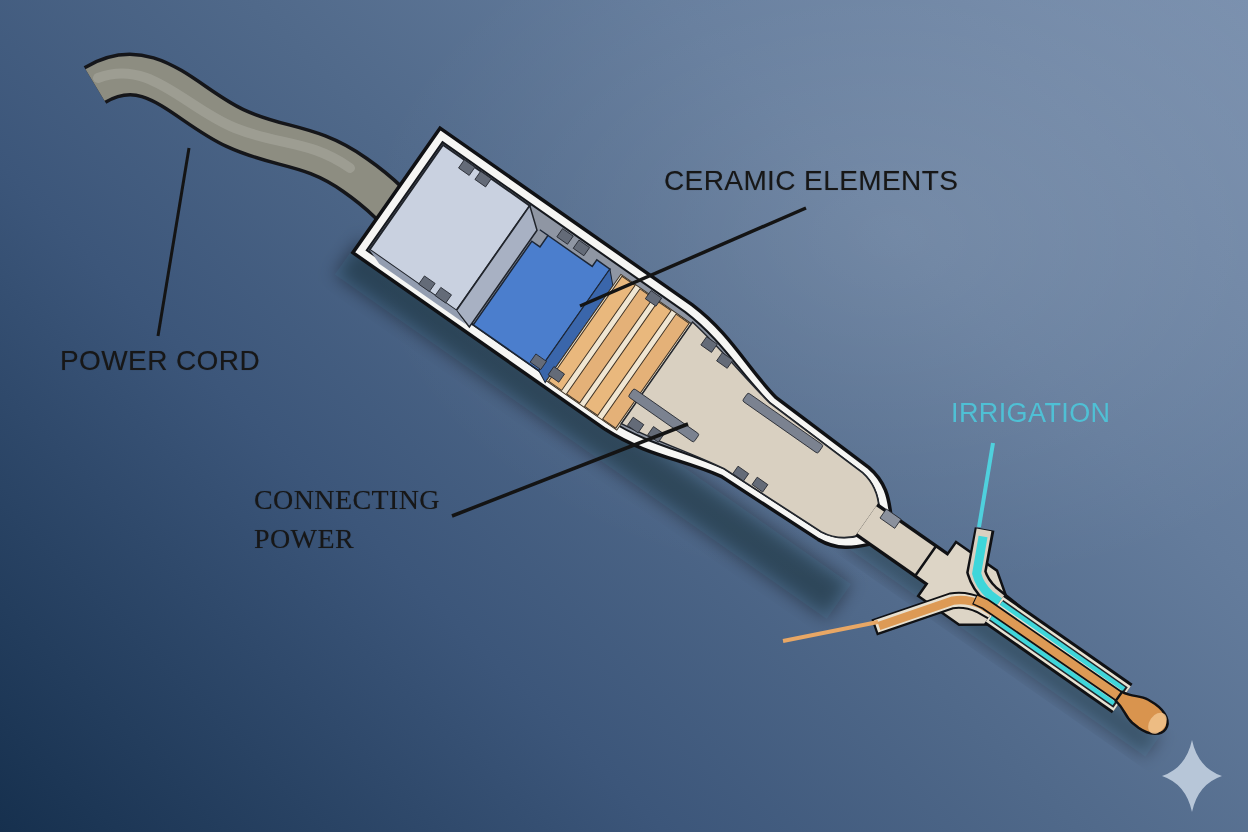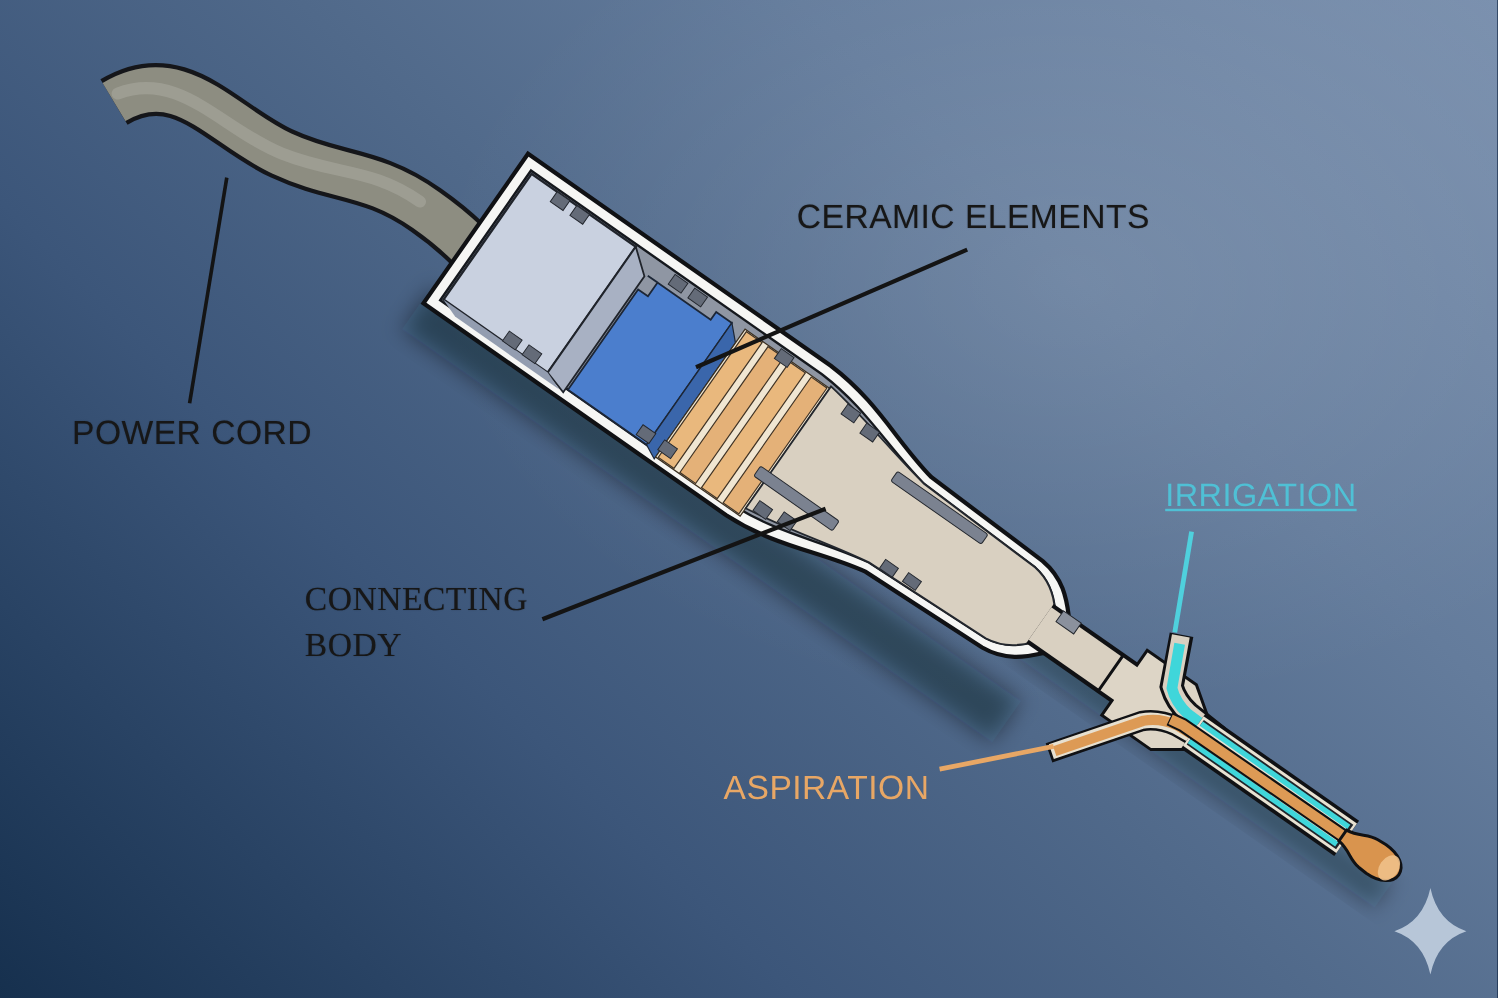--- a/index.html
+++ b/index.html
@@ -19,21 +19,21 @@
     letter-spacing:0.4px;
     white-space:nowrap;
     user-select:none;
   }
   .lbl-dark{color:#171717;text-shadow:0 0 1px rgba(10,10,10,0.35);}
   .lbl-cyan{color:#4fc0d5;}
   .lbl-orange{color:#e8a765;}
   .lbl-power{left:60px;top:345px;font-size:28px;}
   .lbl-ceramic{left:664px;top:165px;font-size:28px;}
   .lbl-connecting{left:254px;top:480px;font-size:28px;line-height:39px;font-family:Liberation Serif, serif;}
-  .lbl-irrigation{left:971px;top:398px;font-size:27px;text-decoration:underline;}
+  .lbl-irrigation{left:951px;top:398px;font-size:27px;}
   .lbl-aspiration{left:603px;top:641px;font-size:28px;}
 </style>
 </head>
 <body>
 
 <div class="stage">
 
   <svg width="1248" height="832" viewBox="0 0 1248 832" aria-hidden="true">
     <defs>
       <filter id="soft" x="-40%" y="-40%" width="180%" height="180%">
@@ -147,19 +147,18 @@
 
     <path d="M 1192,740 Q 1198,768 1222,776 Q 1198,784 1192,812 Q 1186,784 1162,776 Q 1186,768 1192,740 Z" fill="#b7c6d8"></path>
   </svg>
 
   <div class="lbl lbl-dark lbl-ceramic">CERAMIC ELEMENTS</div>
 
   <div class="lbl lbl-dark lbl-power">POWER CORD</div>
 
   <div class="lbl lbl-dark lbl-connecting">
     <div>CONNECTING</div>
-    <div>BODY</div>
+    <div>POWER</div>
   </div>
 
   <div class="lbl lbl-cyan lbl-irrigation">IRRIGATION</div>
 
-  <div class="lbl lbl-orange lbl-aspiration">ASPIRATION</div>
 </div>
 
 </body></html>

